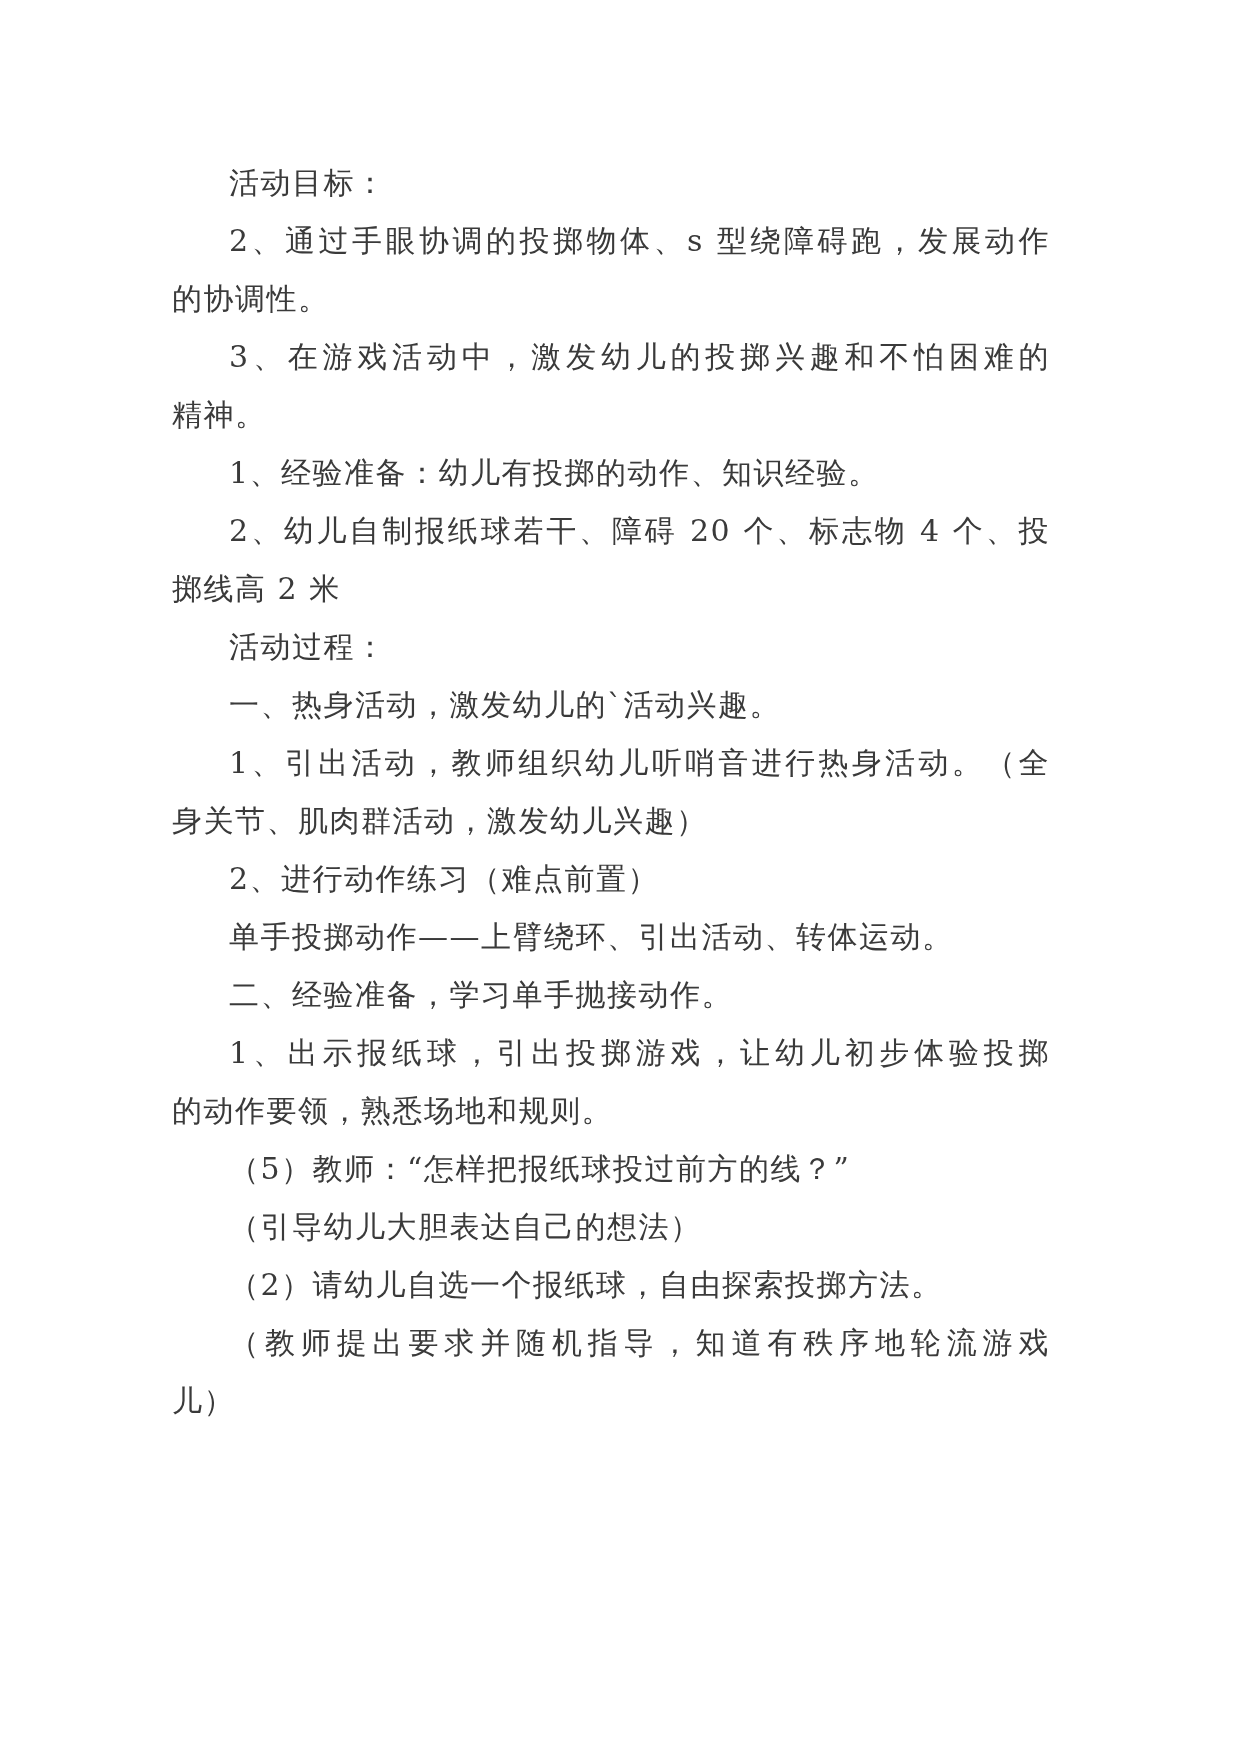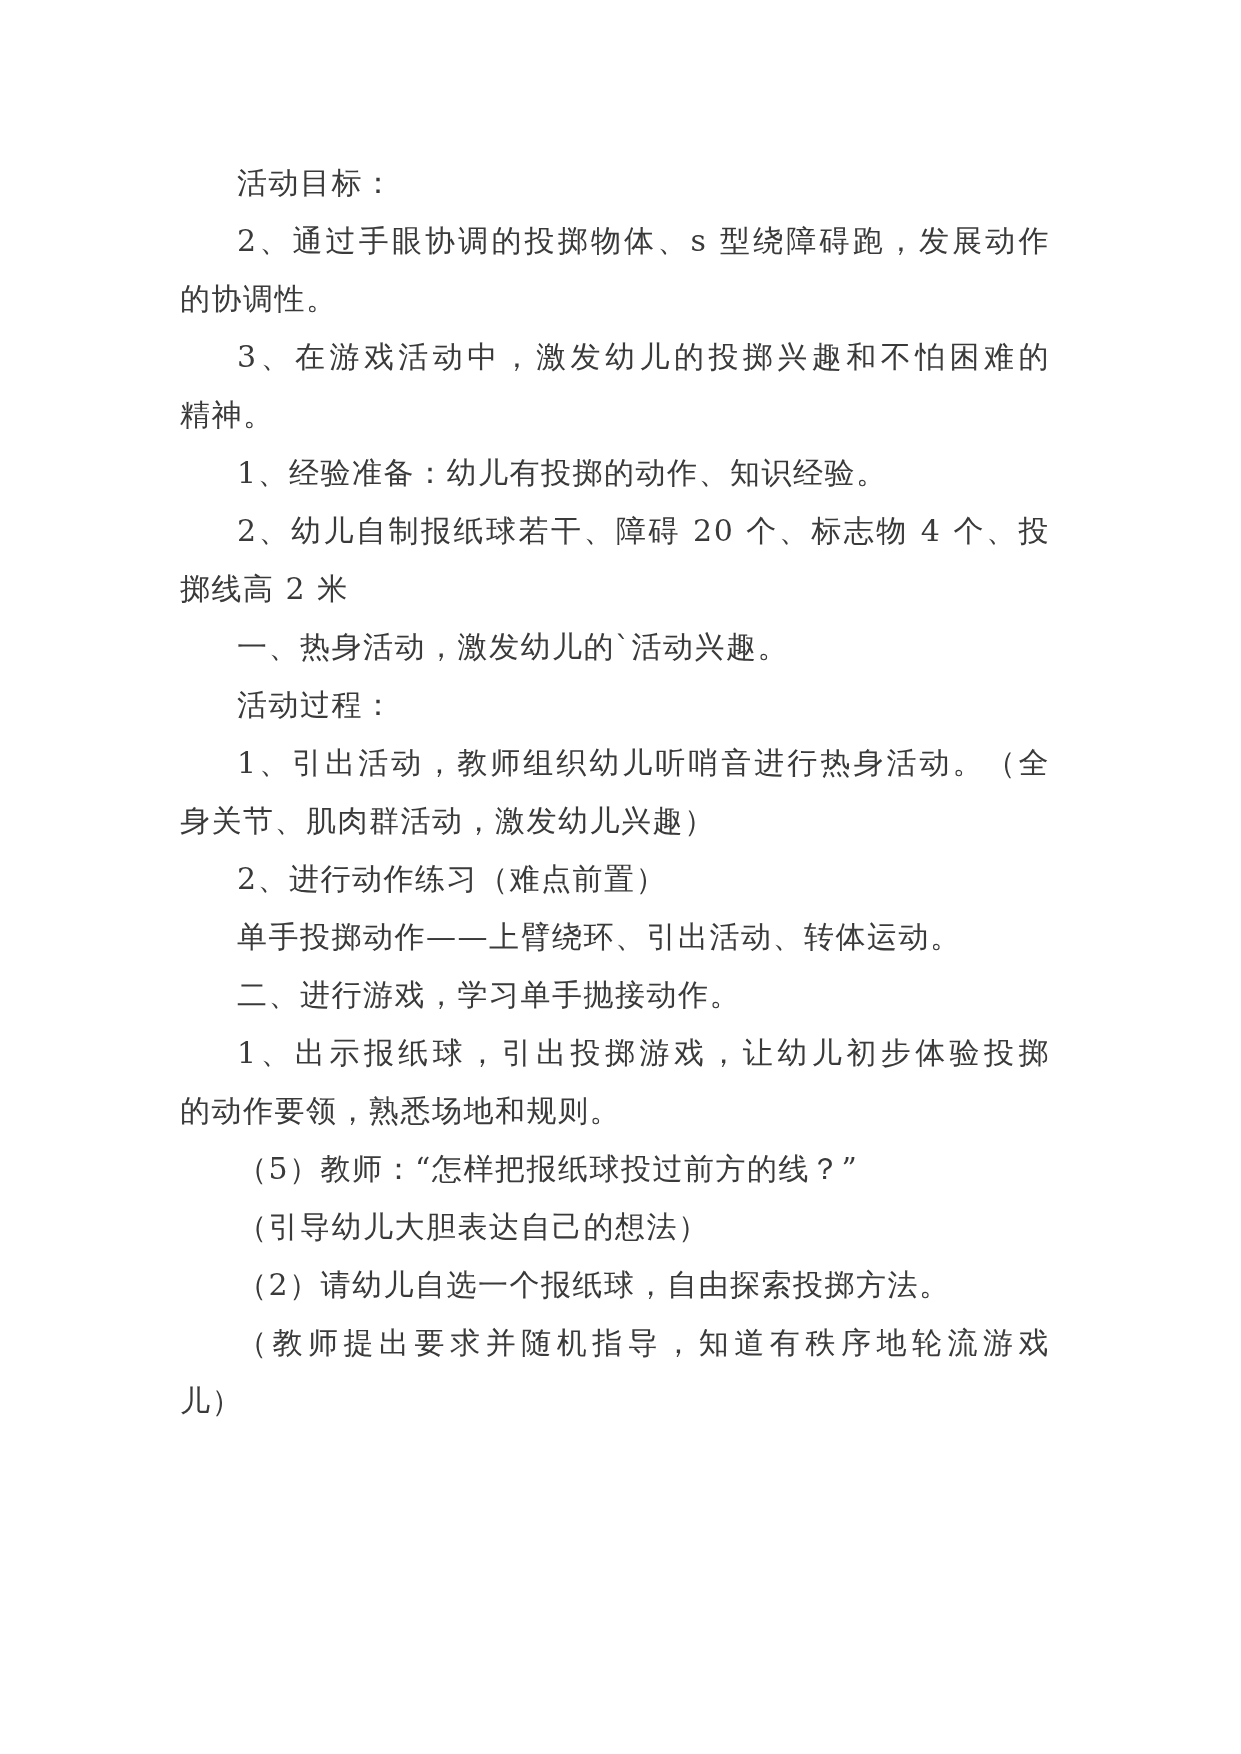--- a/index.html
+++ b/index.html
@@ -30,21 +30,20 @@
     color: #3a3a3a;
     font-size: 30px;
     font-weight: 400;
   }
   .line {
     line-height: 58px;
     height: 58px;
     letter-spacing: 1.5px;
     white-space: normal;
     text-align: left;
-    margin-left: 8px;
   }
   .line.indent {
     text-indent: 57px;
   }
   .line.stretch {
     text-align: justify;
     text-align-last: justify;
   }
 </style>
 </head>
@@ -53,27 +52,27 @@
 <div class="page">
   <div class="text-block">
     <div class="line indent">活动目标：</div>
     <div class="line indent stretch">2、通过手眼协调的投掷物体、s 型绕障碍跑，发展动作</div>
     <div class="line">的协调性。</div>
     <div class="line indent stretch">3、在游戏活动中，激发幼儿的投掷兴趣和不怕困难的</div>
     <div class="line">精神。</div>
     <div class="line indent">1、经验准备：幼儿有投掷的动作、知识经验。</div>
     <div class="line indent stretch">2、幼儿自制报纸球若干、障碍 20 个、标志物 4 个、投</div>
     <div class="line">掷线高 2 米</div>
+    <div class="line indent">活动过程：</div>
     <div class="line indent">一、热身活动，激发幼儿的`活动兴趣。</div>
-    <div class="line indent">活动过程：</div>
     <div class="line indent stretch">1、引出活动，教师组织幼儿听哨音进行热身活动。（全</div>
     <div class="line">身关节、肌肉群活动，激发幼儿兴趣）</div>
     <div class="line indent">2、进行动作练习（难点前置）</div>
     <div class="line indent">单手投掷动作——上臂绕环、引出活动、转体运动。</div>
-    <div class="line indent">二、进行游戏，学习单手抛接动作。</div>
+    <div class="line indent">二、经验准备，学习单手抛接动作。</div>
     <div class="line indent stretch">1、出示报纸球，引出投掷游戏，让幼儿初步体验投掷</div>
     <div class="line">的动作要领，熟悉场地和规则。</div>
     <div class="line indent">（5）教师：“怎样把报纸球投过前方的线？”</div>
     <div class="line indent">（引导幼儿大胆表达自己的想法）</div>
     <div class="line indent">（2）请幼儿自选一个报纸球，自由探索投掷方法。</div>
     <div class="line indent stretch">（教师提出要求并随机指导，知道有秩序地轮流游戏</div>
     <div class="line">儿）</div>
   </div>
 </div>
 

